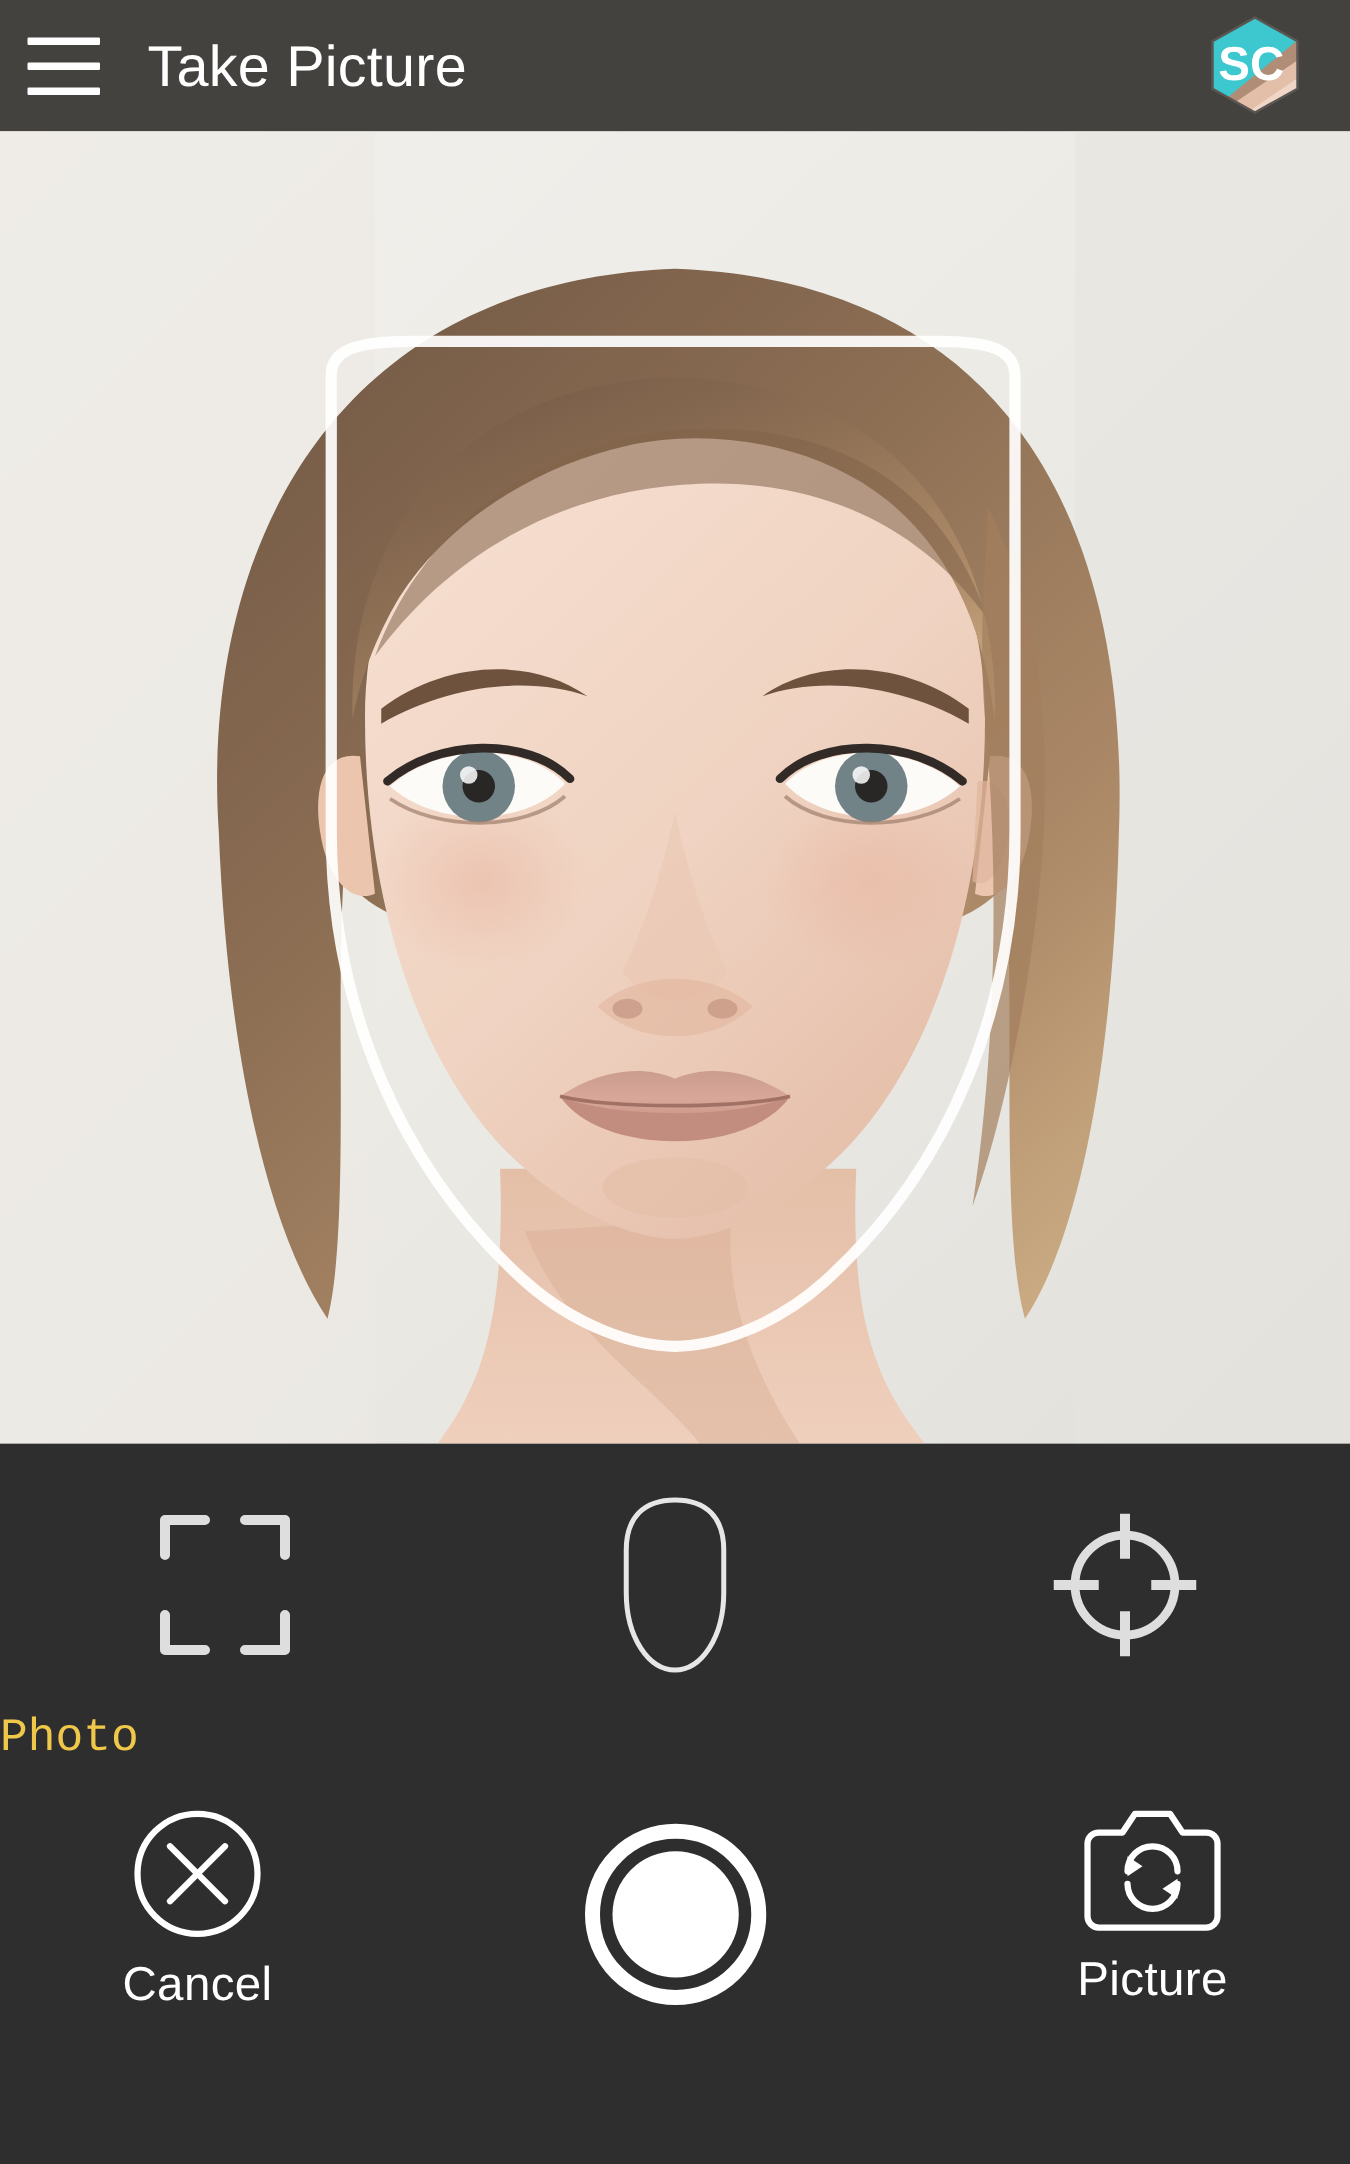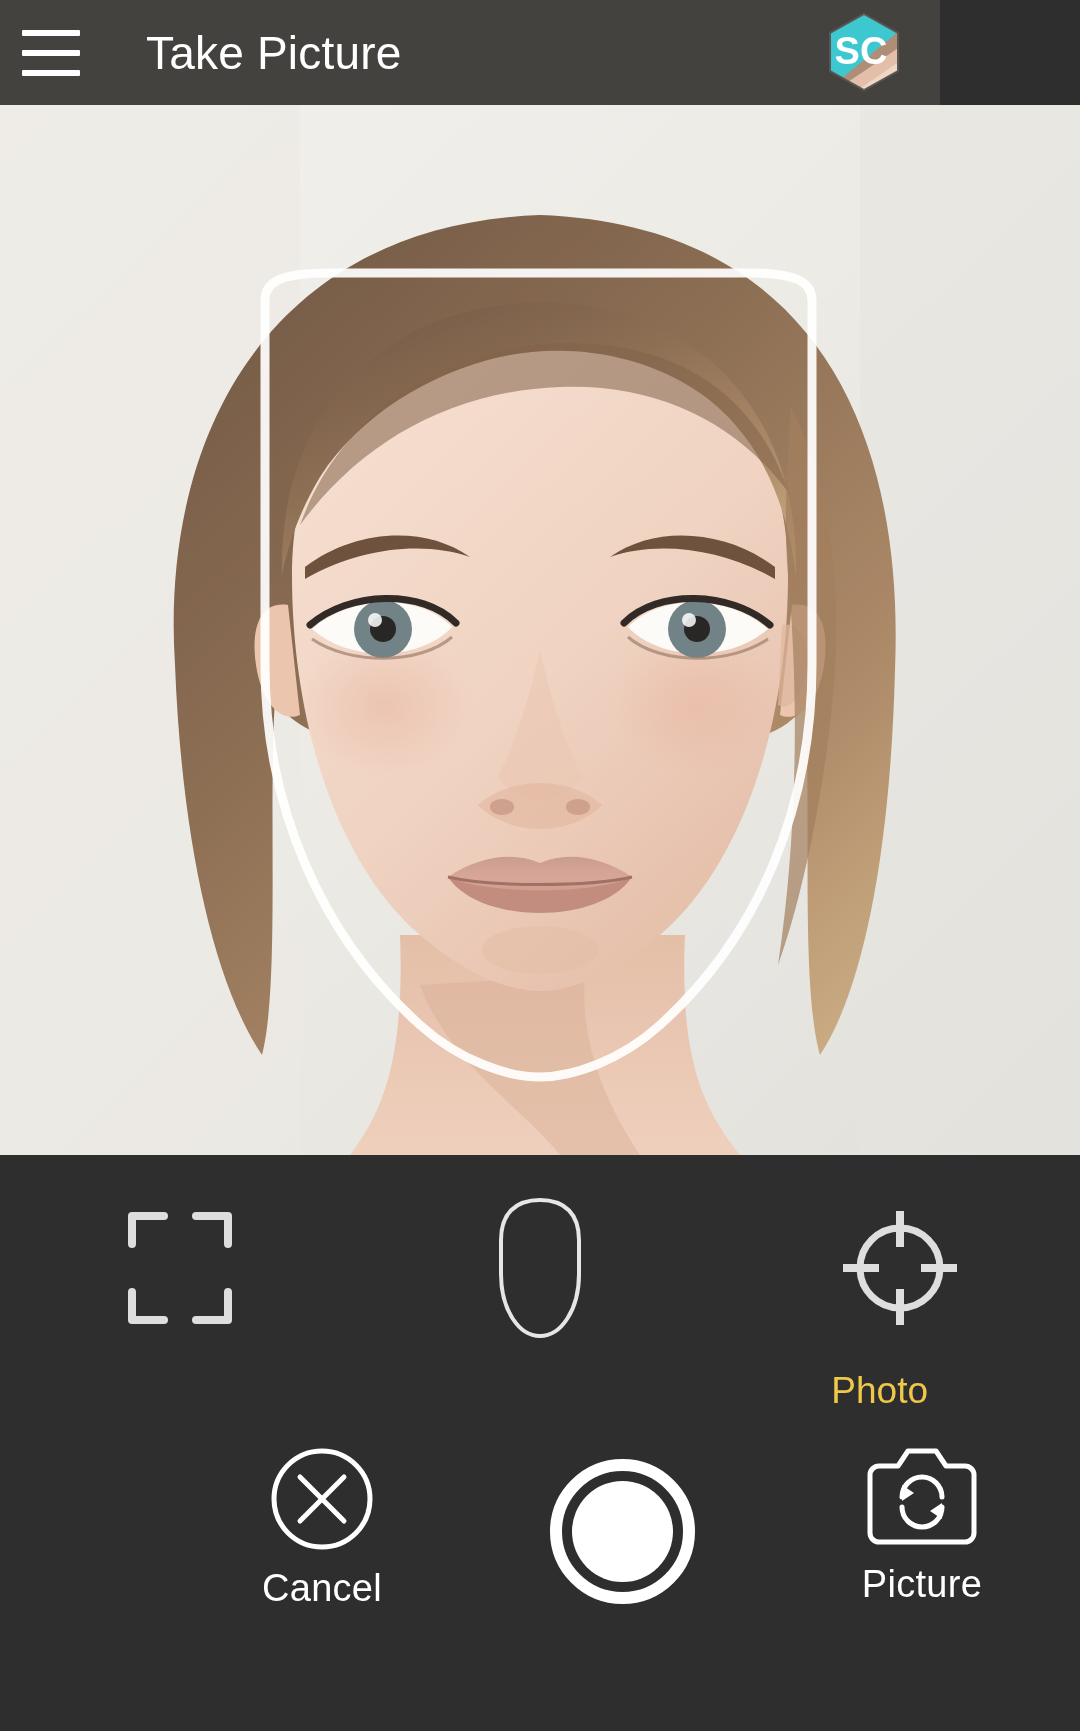--- a/index.html
+++ b/index.html
@@ -7,23 +7,23 @@
     width:1080px; height:1731px;
     background:#2e2e2e;
     font-family:"Liberation Sans", sans-serif;
     overflow:hidden;
   }
   .app { position:relative; width:1080px; height:1731px; background:#2e2e2e; }
 
   
   .appbar {
     position:absolute; top:0; left:0;
-    width:940px; height:105px;
+    width:1080px; height:105px;
     background:#44423f;
-    display:flex; align-items:center;gap:28px;
+    display:flex; align-items:center;
   }
   .hamburger {
     width:58px; height:46px;
     margin-left:22px; margin-right:38px;
     display:flex; flex-direction:column; justify-content:space-between;
     cursor:pointer;
   }
   .hamburger span { display:block; width:100%; height:6px; background:#ffffff; border-radius:1px; }
   .appbar-title {
     color:#ffffff; font-size:46px; font-weight:400;
@@ -55,26 +55,26 @@
   .mode-row {
     position:absolute; top:25px; left:0; width:1080px; height:175px;
     display:flex; align-items:center;
   }
   .mode-btn {
     flex:1; display:flex; align-items:center; justify-content:center;
     height:175px; cursor:pointer;
   }
   .mode-label {
     position:absolute; top:215px; left:0; width:928px;
-    text-align:right;
-    color:#efc84a; font-size:37px; font-weight:400;
+    text-align:left;
+    color:#efc84a; font-size:37px; font-weight:400;font-family:Liberation Mono, monospace;
   }
   .action-row {
     position:absolute; top:290px; left:0; width:1080px; height:230px;
-    display:flex; align-items:flex-start; justify-content:flex-end;
+    display:flex; align-items:flex-start; justify-content:space-between;
   }
   .action-cell {
     width:300px; display:flex; flex-direction:column; align-items:center;
     cursor:pointer;
   }
   .action-cell.left  { margin-left:8px; }
   .action-cell.right { margin-right:8px; }
   .action-text {
     color:#ffffff; font-size:38px; font-weight:400; margin-top:14px;
     letter-spacing:0.3px;

